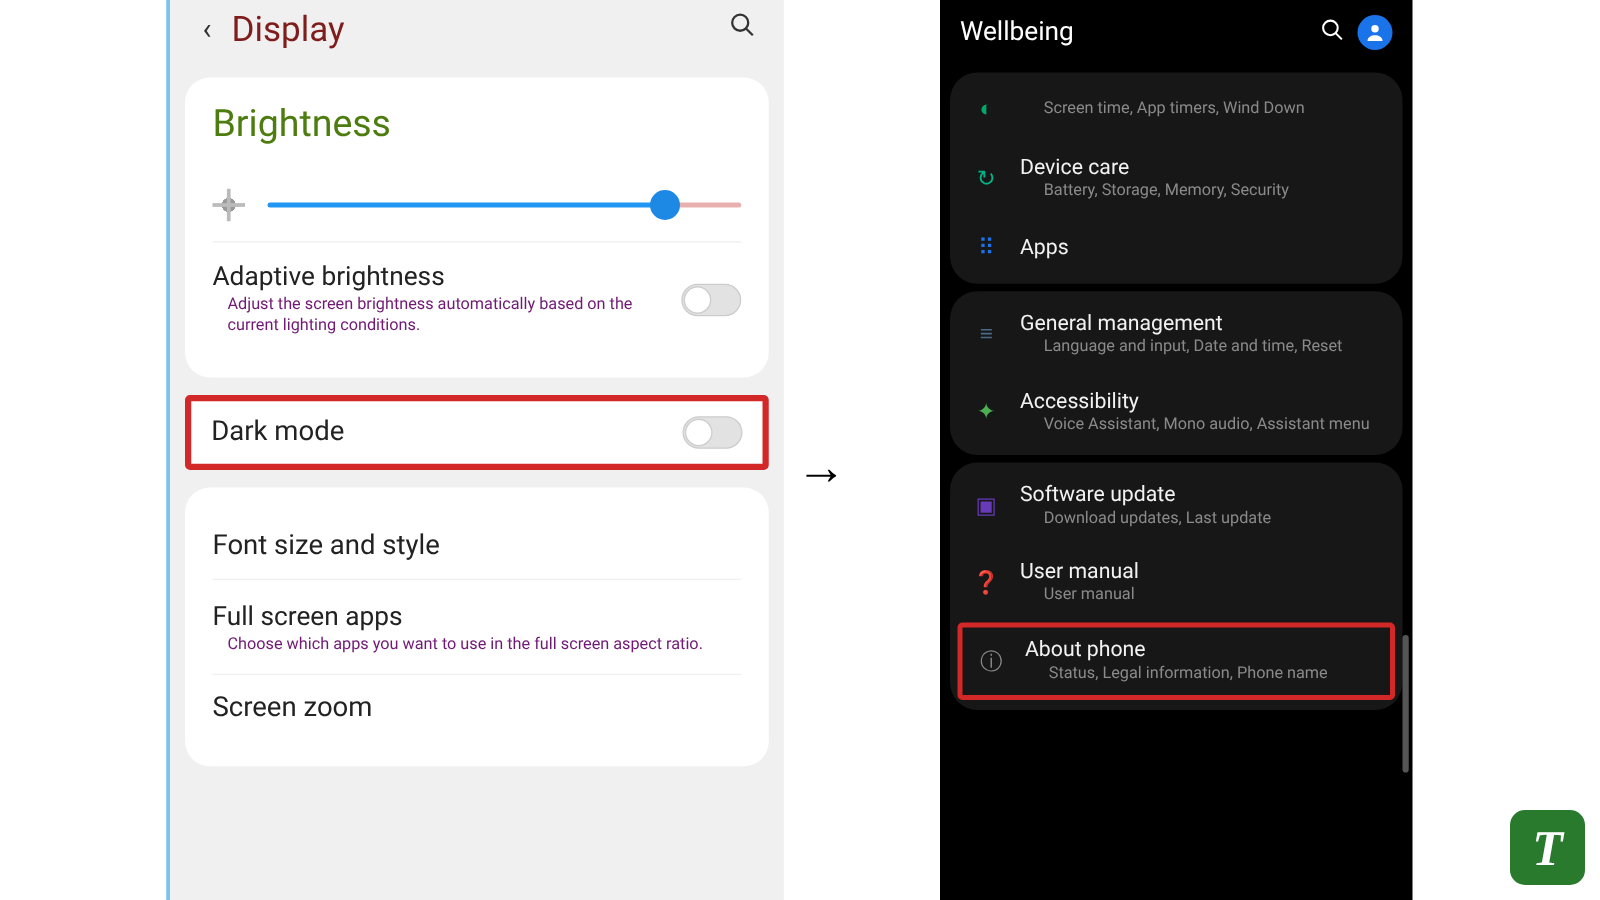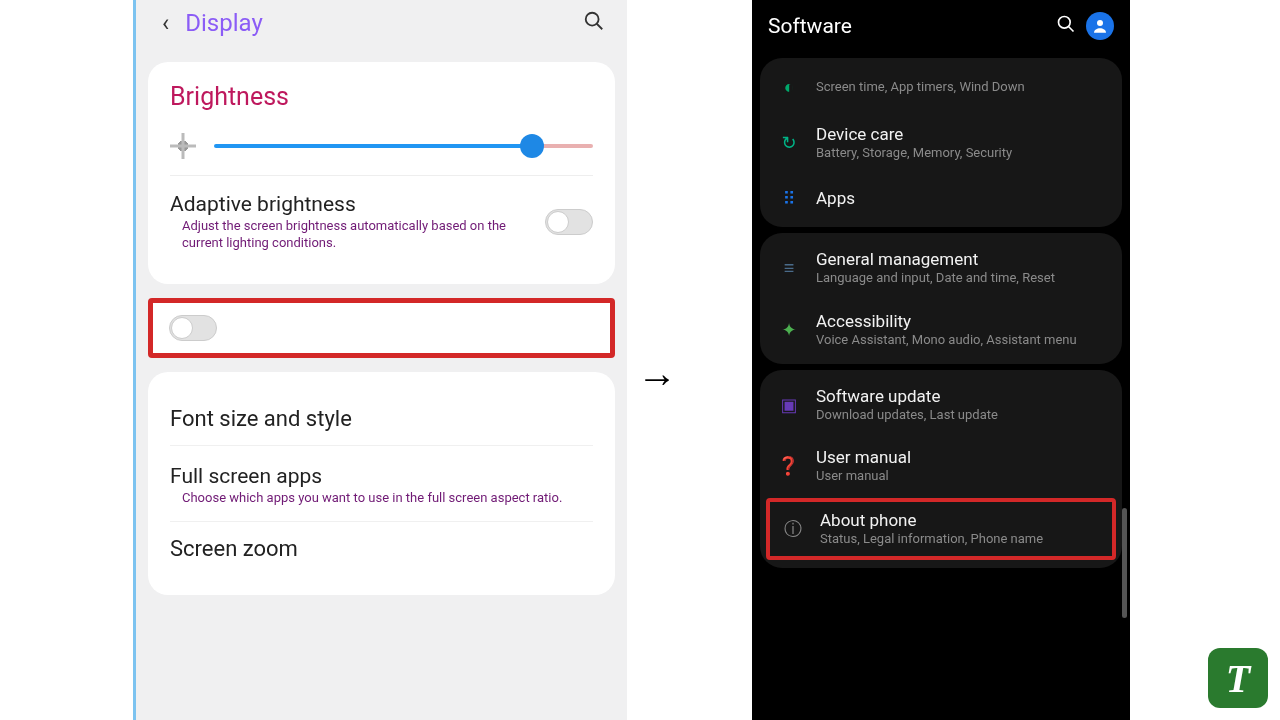--- a/index.html
+++ b/index.html
@@ -22,30 +22,30 @@
     background: #f0f0f1;
     border-left: 3px solid #7cc3f0;
   }
   .ph-header {
     display: flex;
     align-items: center;
     padding: 8px 18px 10px 18px;
     height: 48px;
   }
   .ph-header .back { font-size: 24px; color: #333; cursor: pointer; padding: 4px 8px; }
-  .ph-header .title { font-size: 24px; color: #8b5cf6; margin-left: 8px; flex: 1; }
+  .ph-header .title { font-size: 28px; color: #7f1d1d; margin-left: 8px; flex: 1; }
   .ph-header .search { font-size: 22px; color: #333; cursor: pointer; padding: 4px; }
 
   .card {
     background: #fff;
     border-radius: 20px;
     margin: 14px 12px;
     padding: 20px 22px;
   }
-  .card .sect-title { font-size: 25px; color: #be185d; margin-bottom: 16px; }
+  .card .sect-title { font-size: 30px; color: #4d7c0f; margin-bottom: 28px; }
   .brightness-row {
     display: flex;
     align-items: center;
     gap: 18px;
     padding: 6px 0 8px 0;
   }
   .sun {
     width: 26px; height: 26px;
     background: radial-gradient(circle, #999 30%, transparent 31%);
     position: relative;
@@ -174,21 +174,21 @@
     cursor: pointer;
   }
   .dicon {
     width: 26px; height: 26px;
     display:flex; align-items:center; justify-content:center;
     font-size: 18px;
     flex-shrink: 0;
   }
   .dtext { flex: 1; }
   .dtitle { font-size: 17px; color: #f2f2f2; }
-  .dsub { font-size: 13px; color: #8a8a8a; margin-top: 1px; line-height:1.25; }
+  .dsub { font-size: 13px; color: #8a8a8a; margin-top: 1px; line-height:1.25;margin-left:19px; }
 
   .about-highlight {
     border: 4px solid #d32828;
     border-radius: 4px;
     margin: 2px 6px;
   }
 
   .scroll-ind {
     position: absolute;
     right: 3px;
@@ -244,20 +244,21 @@
         <div class="row-sub">Adjust the screen brightness automatically based on the current lighting conditions.</div>
       </div>
       <div class="toggle">
           <div class="knob"></div>
         </div>
     </div>
   </div>
 
   <div class="dark-mode-card">
     <div class="dark-mode-highlight">
+      <div class="row-title">Dark mode</div>
       <div class="toggle">
           <div class="knob"></div>
         </div>
     </div>
   </div>
 
   <div class="card">
     <div class="item-row">
       <span>Font size and style</span>
     </div>
@@ -268,21 +269,21 @@
     <div class="item-row">
       <span>Screen zoom</span>
     </div>
   </div>
 </div>
 
 <div class="arrow">→</div>
 
 <div class="phone-dark">
   <div class="pd-header">
-    <span class="title">Software</span>
+    <span class="title">Wellbeing</span>
     <span class="search">
       <svg width="20" height="20" viewBox="0 0 24 24" fill="none" stroke="#fff" stroke-width="2">
           <circle cx="10" cy="10" r="7"></circle>
           <line x1="21" y1="21" x2="15" y2="15"></line>
         </svg>
     </span>
     <span class="avatar">
       <svg width="18" height="18" viewBox="0 0 24 24" fill="#fff">
           <circle cx="12" cy="8" r="4"></circle>
           <path d="M4 21c0-4 4-6 8-6s8 2 8 6"></path>

